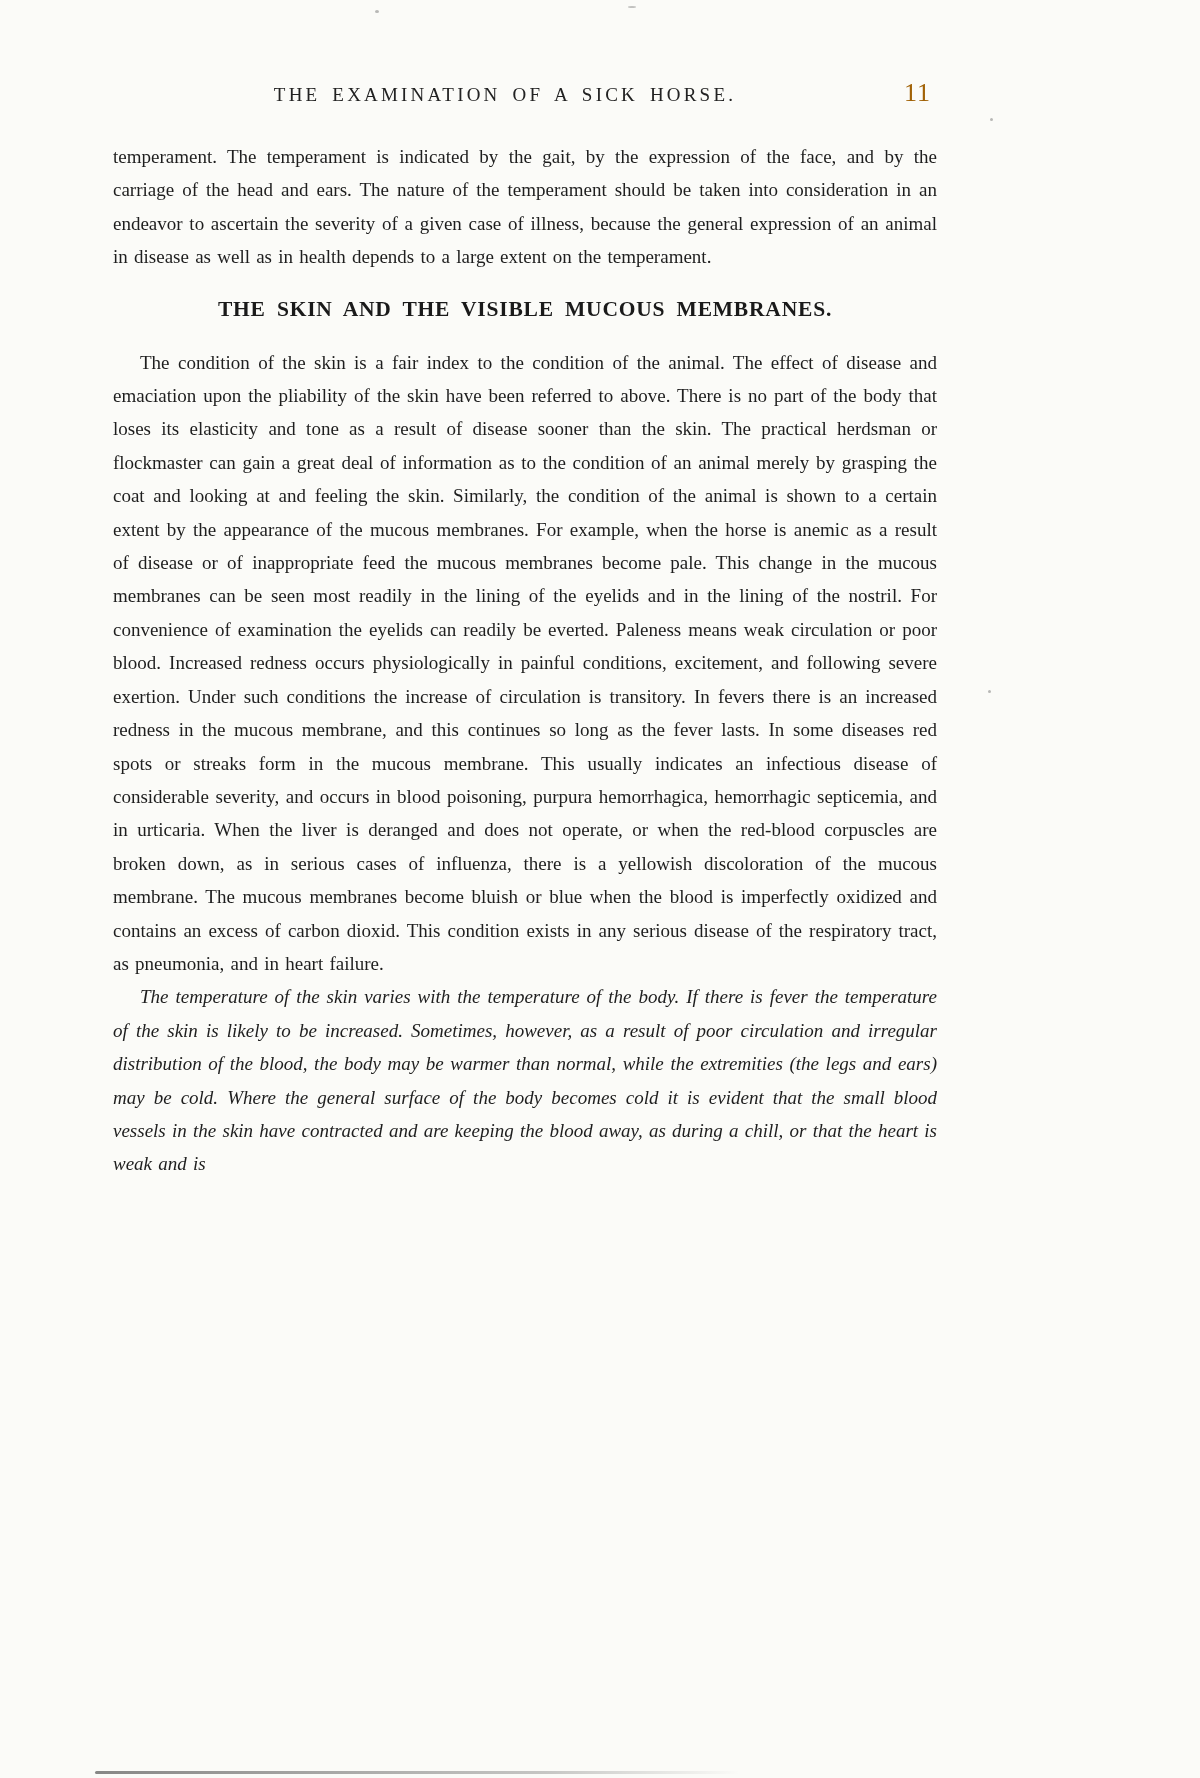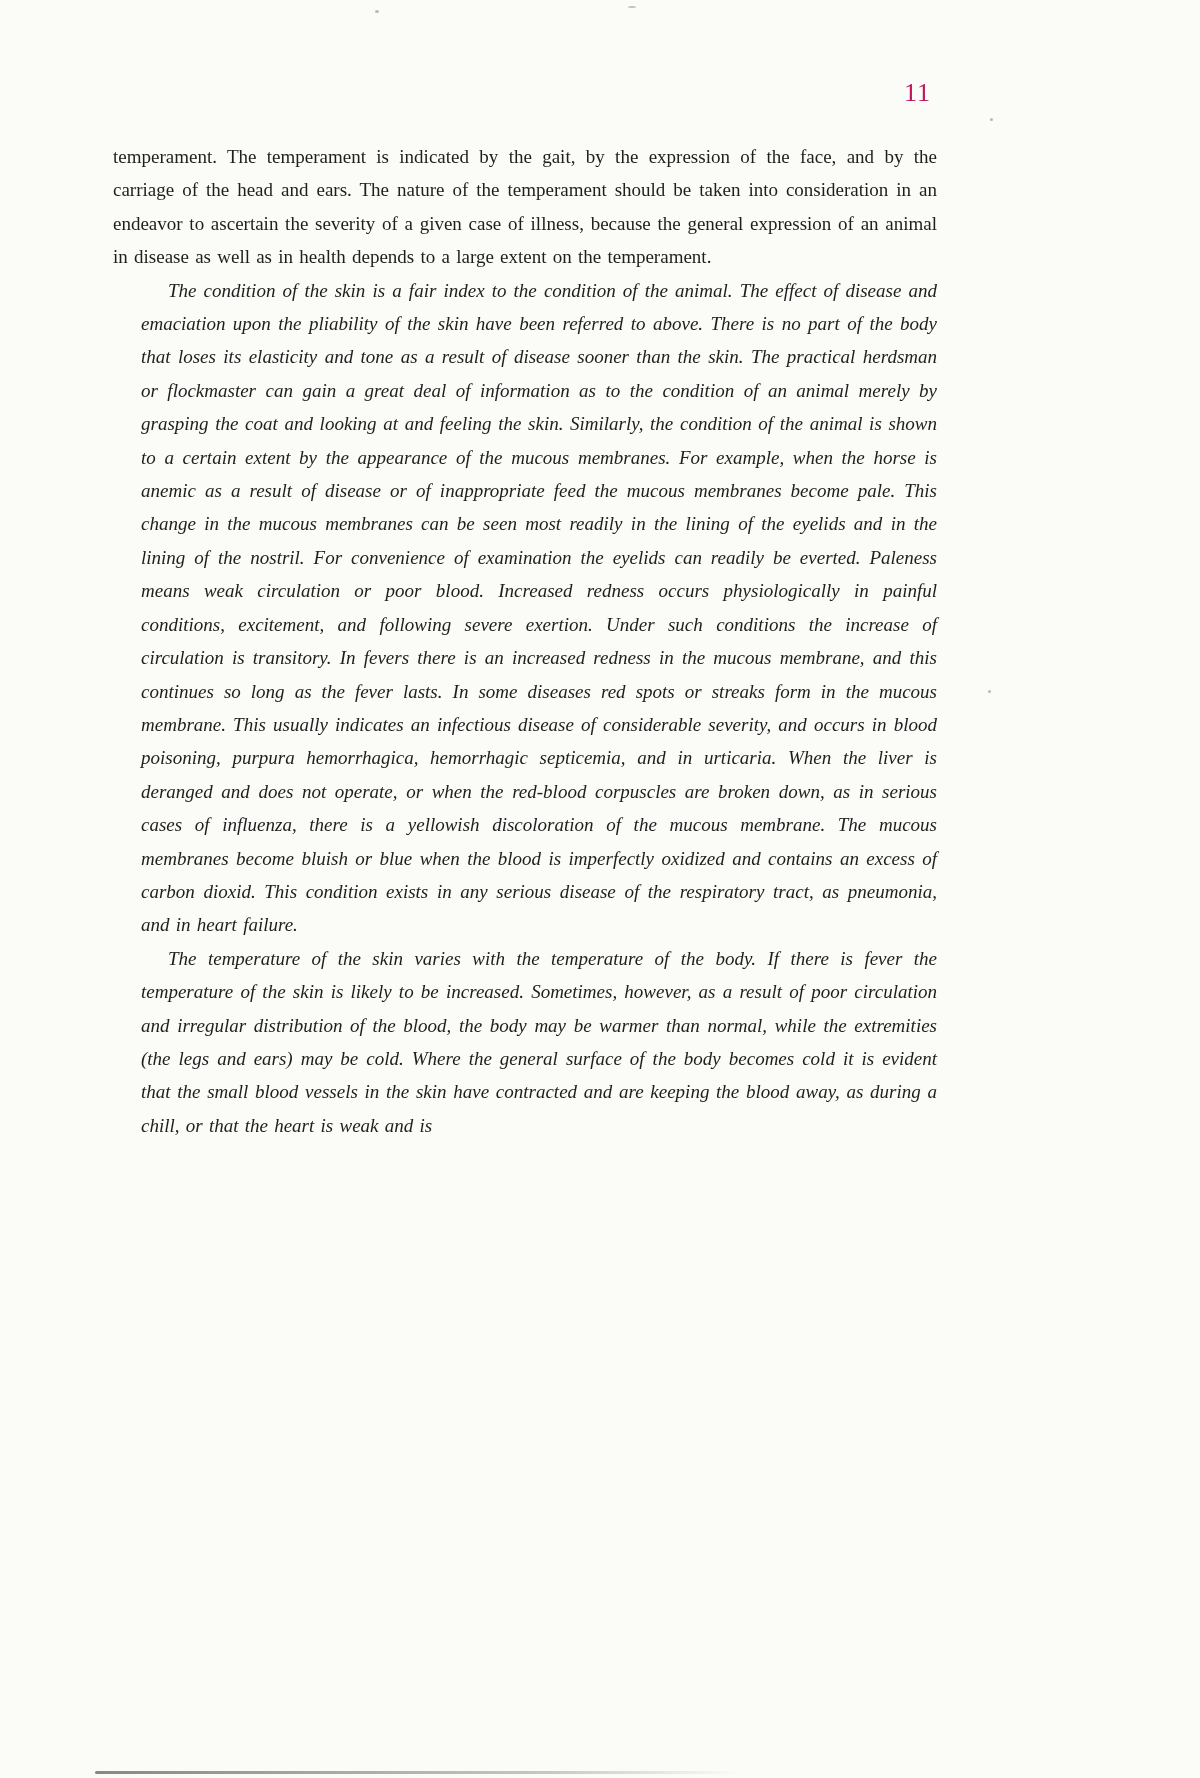--- a/index.html
+++ b/index.html
@@ -35,32 +35,31 @@
     word-spacing: 4px;
     color: #222;
     padding-right: 40px;
   }
   .page-number {
     position: absolute;
     right: 6px;
     top: -6px;
     font-size: 26px;
     letter-spacing: 1px;
-    color: #be185d;
+    color: #a16207;
   }
   .para {
     font-size: 19px;
     line-height: 33.4px;
     text-align: justify;
     margin: 0;
     word-spacing: 1.5px;
   }
   .para.indented {
     text-indent: 27px;
-    margin-left: 28px;
   }
   .section-heading {
     font-size: 21.5px;
     font-weight: bold;
     text-align: center;
     letter-spacing: 0.8px;
     word-spacing: 5px;
     margin: 23px 0 24px 0;
     color: #1a1a1a;
   }
@@ -86,26 +85,28 @@
   .speck.s2 { left: 628px; top: 6px;   width: 8px; height: 2px; background: rgba(60,60,60,0.3); }
   .speck.s3 { left: 990px; top: 118px; width: 3px; height: 3px; }
   .speck.s4 { left: 988px; top: 690px; width: 3px; height: 3px; }
 </style>
 </head>
 <body>
 
 <div class="page">
 
   <header class="page-header">
+    <span class="running-title">THE EXAMINATION OF A SICK HORSE.</span>
     <span class="page-number">11</span>
   </header>
 
   <main class="text-block">
     <p class="para continuation">temperament. The temperament is indicated by the gait, by the expression of the face, and by the carriage of the head and ears. The nature of the temperament should be taken into consideration in an endeavor to ascertain the severity of a given case of illness, because the general expression of an animal in disease as well as in health depends to a large extent on the temperament.</p>
 
+    <h2 class="section-heading">THE SKIN AND THE VISIBLE MUCOUS MEMBRANES.</h2>
 
     <p class="para indented">The condition of the skin is a fair index to the condition of the animal. The effect of disease and emaciation upon the pliability of the skin have been referred to above. There is no part of the body that loses its elasticity and tone as a result of disease sooner than the skin. The practical herdsman or flockmaster can gain a great deal of information as to the condition of an animal merely by grasping the coat and looking at and feeling the skin. Similarly, the condition of the animal is shown to a certain extent by the appearance of the mucous membranes. For example, when the horse is anemic as a result of disease or of inappropriate feed the mucous membranes become pale. This change in the mucous membranes can be seen most readily in the lining of the eyelids and in the lining of the nostril. For convenience of examination the eyelids can readily be everted. Paleness means weak circulation or poor blood. Increased redness occurs physiologically in painful conditions, excitement, and following severe exertion. Under such conditions the increase of circulation is transitory. In fevers there is an increased redness in the mucous membrane, and this continues so long as the fever lasts. In some diseases red spots or streaks form in the mucous membrane. This usually indicates an infectious disease of considerable severity, and occurs in blood poisoning, purpura hemorrhagica, hemorrhagic septicemia, and in urticaria. When the liver is deranged and does not operate, or when the red-blood corpuscles are broken down, as in serious cases of influenza, there is a yellowish discoloration of the mucous membrane. The mucous membranes become bluish or blue when the blood is imperfectly oxidized and contains an excess of carbon dioxid. This condition exists in any serious disease of the respiratory tract, as pneumonia, and in heart failure.</p>
 
     <p class="para indented">The temperature of the skin varies with the temperature of the body. If there is fever the temperature of the skin is likely to be increased. Sometimes, however, as a result of poor circulation and irregular distribution of the blood, the body may be warmer than normal, while the extremities (the legs and ears) may be cold. Where the general surface of the body becomes cold it is evident that the small blood vessels in the skin have contracted and are keeping the blood away, as during a chill, or that the heart is weak and is</p>
   </main>
 
 </div>
 
 <div class="speck s1"></div>
 <div class="speck s2"></div>

